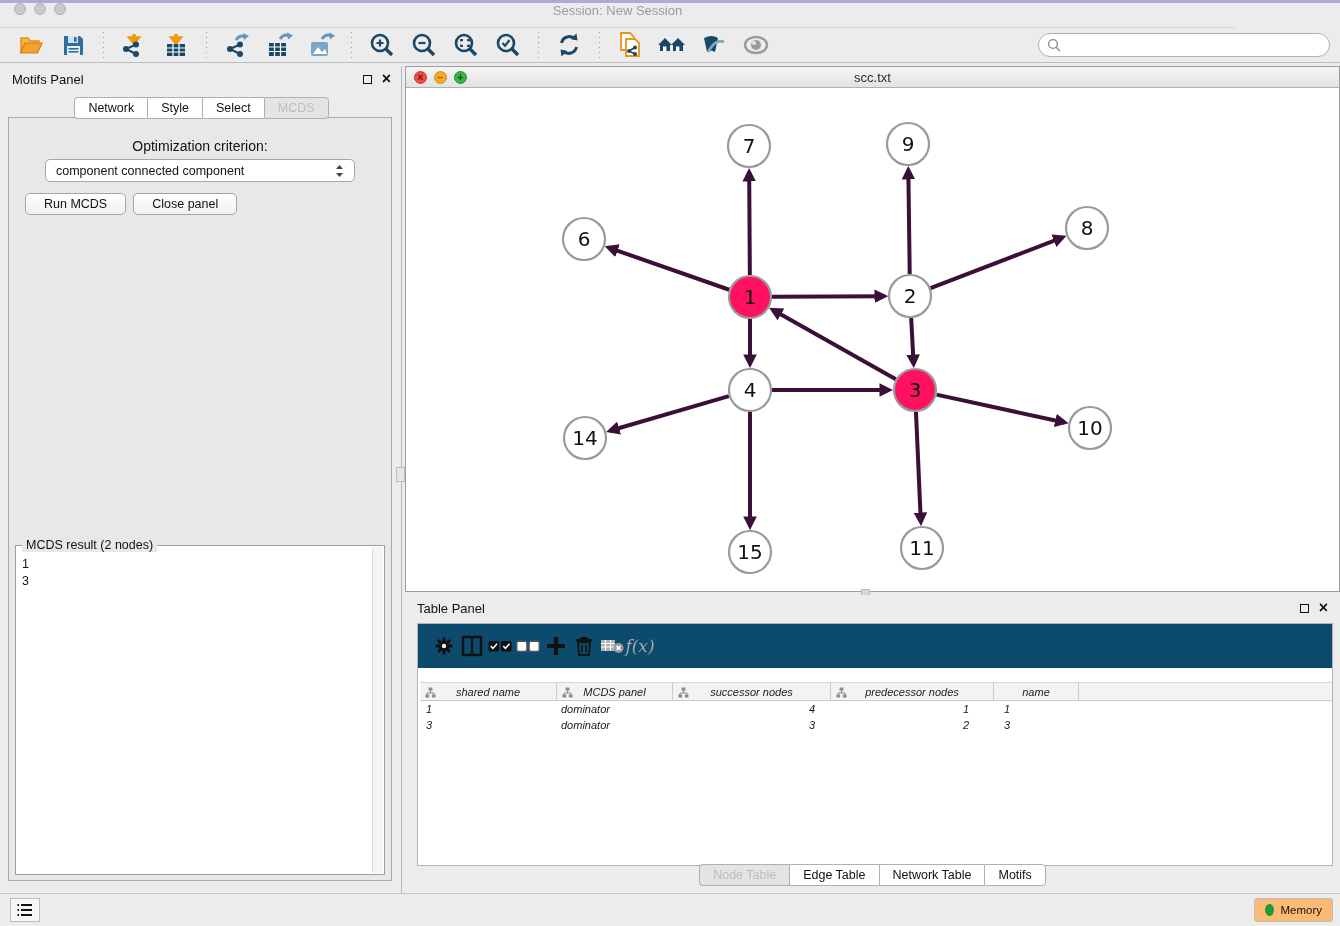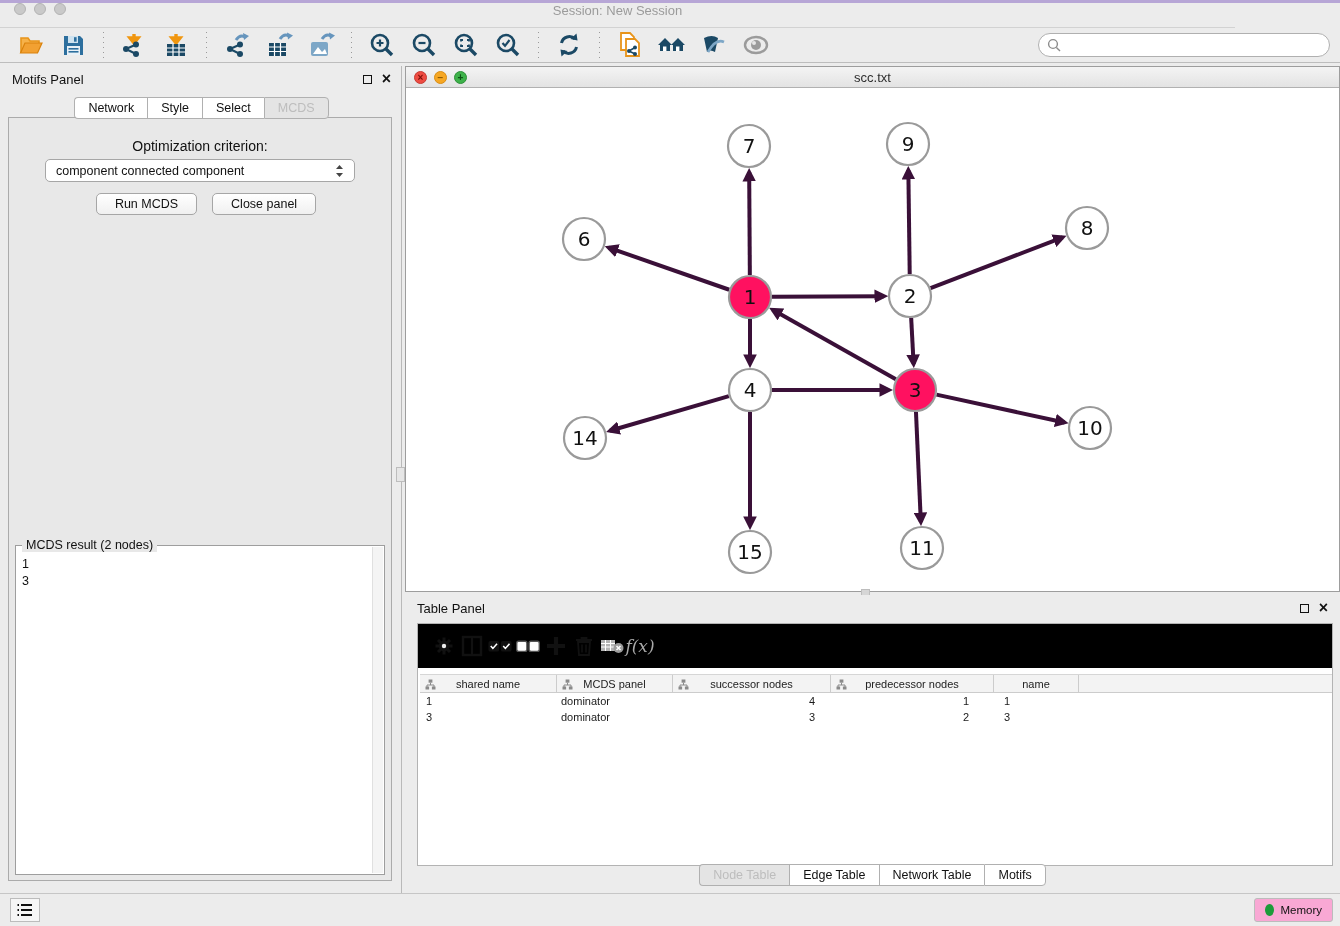--- a/index.html
+++ b/index.html
@@ -40,21 +40,21 @@
   .tab:first-child { border-radius:4px 0 0 4px; }
   .tab:last-child { border-right:1px solid #b0b0b0; border-radius:0 4px 4px 0; }
   .tab.active { background:#e4e4e4; color:#bdbdbd; }
   .cp-body { position:absolute; left:8px; top:51px; width:384px; height:764px; background:#e8e8e8;
              border:1px solid #ababab; }
   .opt-label { text-align:center; margin-top:20px; font-size:14px; color:#111; }
   .dropdown { position:absolute; left:36px; top:41px; width:310px; height:23px; background:#fff;
               border:1px solid #a6a6a6; border-radius:5px; display:flex; align-items:center;
               padding:0 10px; font-size:12.5px; color:#111; }
   .dropdown svg { margin-left:auto; }
-  .btn-row { position:absolute; left:6px; top:75px; width:100%; display:flex; justify-content:center; gap:15px; }
+  .btn-row { position:absolute; left:16px; top:75px; width:100%; display:flex; gap:7px; }
   .pbtn { height:22px; padding:0 18px; background:linear-gradient(#ffffff,#f0f0f0); border:1px solid #a6a6a6;
           border-radius:5px; font-size:12.5px; color:#111; display:flex; align-items:center;
           font-family:"Liberation Sans", sans-serif; }
   .result-box { position:absolute; left:6px; top:427px; width:370px; height:330px; border:1px solid #9e9e9e;
                 background:#fff; }
   .result-legend { position:absolute; left:6px; top:-8px; background:#e8e8e8; padding:0 4px; font-size:12.5px;
                    color:#111; }
   .result-lines { padding:10px 6px 0 6px; font-size:12.5px; line-height:17px; color:#111; }
   .result-scroll { position:absolute; right:1px; top:1px; bottom:1px; width:11px; background:#f4f4f4;
                    border-left:1px solid #e0e0e0; }
@@ -73,38 +73,38 @@
   .light.yellow { background:#f6a723; border:1px solid #d88d14; color:#8a5800; }
   .light.green { background:#3eb24a; border:1px solid #2d9039; color:#0c5415; }
   .net-title { position:absolute; left:0; right:0; text-align:center; font-size:13px; color:#2e2e2e; }
   .net-canvas { position:relative; width:933px; height:503px; background:#fff; }
   .net-resize-grip { position:absolute; left:861px; top:589px; width:9px; height:7px; background:#d6d6d6;
                      border:1px solid #bdbdbd; }
   
   .table-panel { position:absolute; left:405px; top:595px; width:935px; height:298px; background:#ececec; }
   .tp-inner { position:absolute; left:12px; top:28px; width:916px; height:243px; border:1px solid #b3b3b3;
               background:#fff; }
-  .tp-toolbar { height:44px; background:#000000; display:flex; align-items:center; padding-left:14px; gap:4px; }
+  .tp-toolbar { height:44px; background:#0c4a6e; display:flex; align-items:center; padding-left:14px; gap:4px; }
   .tico { display:flex; align-items:center; justify-content:center; width:24px; height:24px; }
   .fx { font-family:"DejaVu Serif", serif; font-style:italic; font-size:17px; color:#a9a9a9; }
-  .ttable { margin:6px 0 0 2px; }
+  .ttable { margin:14px 0 0 2px;font-style:italic; }
   .thead { display:flex; height:19px; background:#f3f3f3; border-top:1px solid #d6d6d6;
            border-bottom:1px solid #cccccc; }
   .th { position:relative; font-size:11px; color:#222; display:flex; align-items:center;
         justify-content:center; border-right:1px solid #ccc; }
   .th svg { position:absolute; left:5px; top:4px; }
   .trow { display:flex; height:16px; font-size:11px; color:#1a1a1a; align-items:center; }
   .td { overflow:hidden; white-space:nowrap; }
   .tp-tabs { position:absolute; left:0; top:269px; width:100%; display:flex; justify-content:center; }
   
   .statusbar { position:absolute; left:0; top:893px; width:1340px; height:33px; background:#ececec;
                border-top:1px solid #c6c6c6; }
   .list-btn { position:absolute; left:10px; top:4px; width:30px; height:24px; background:#f6f6f6;
               border:1px solid #bcbcbc; display:flex; align-items:center; justify-content:center; }
-  .memory-btn { position:absolute; right:7px; top:4px; height:24px; padding:4px 10px; background:#f9a8d4;
+  .memory-btn { position:absolute; right:7px; top:4px; height:24px; padding:4px 10px; background:#fdba74;
                 border:1px solid #bcbcbc; border-radius:3px; display:flex; align-items:center; gap:6px;
                 font-size:11.5px; color:#111; }
   .mem-dot { width:9px; height:12px; border-radius:50%; background:#1d9b3a; }
 </style>
 </head>
 <body>
 
 <div class="screen">
   <div class="top-strip"></div>
 

